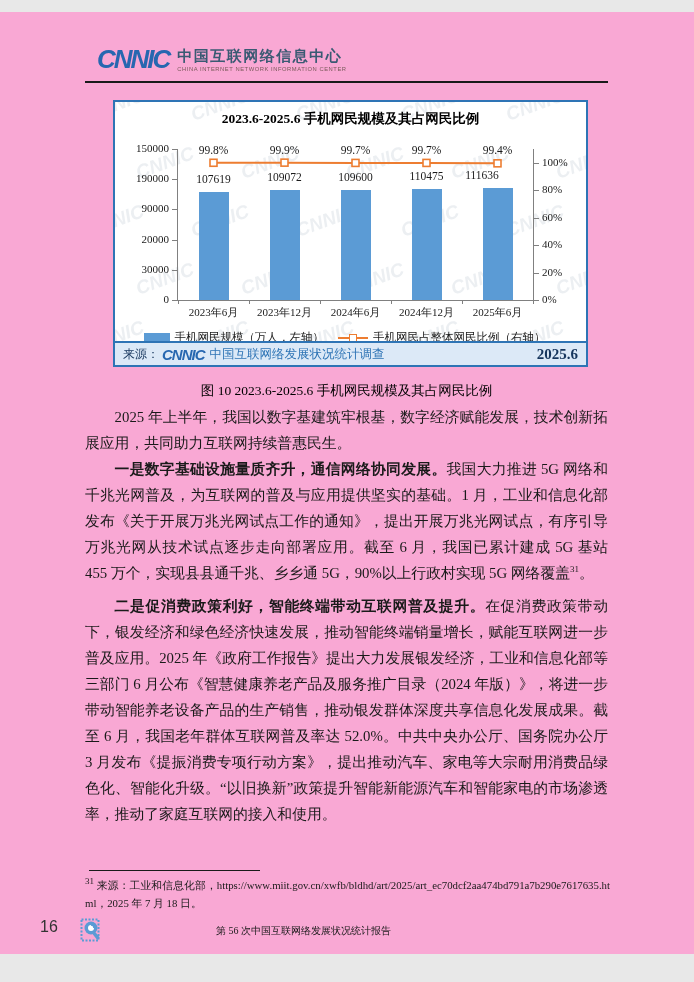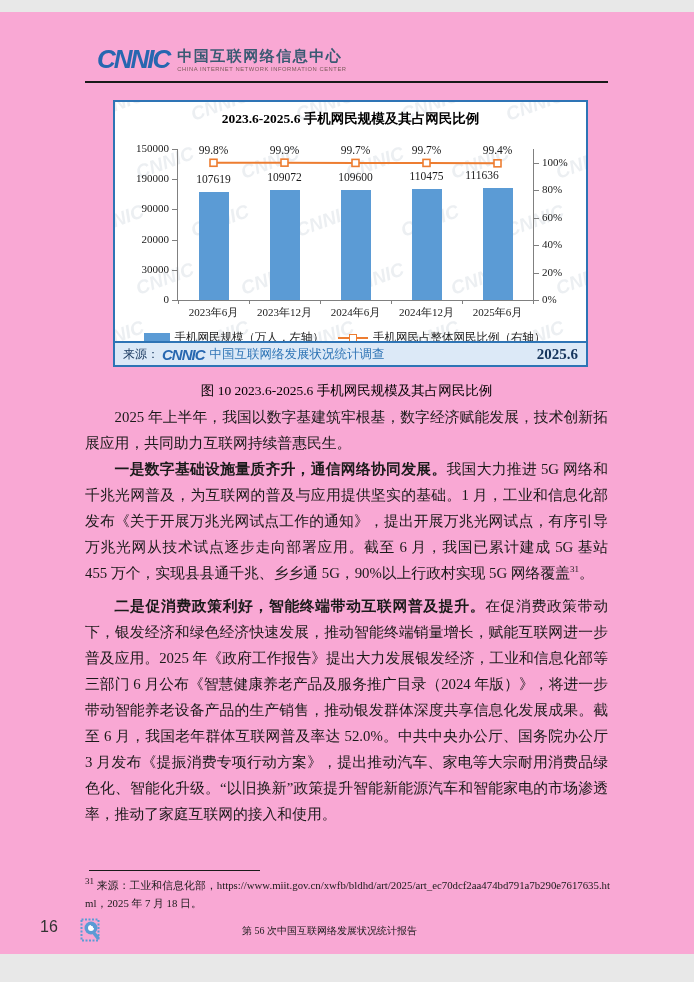--- a/index.html
+++ b/index.html
@@ -62,21 +62,21 @@
   .bold-lead{font-weight:bold;}
   sup{font-size:9px;line-height:0;}
   
   .footnote-sep{position:absolute;left:89px;top:858px;width:171px;height:1px;background:#1a1a1a;}
   .footnote{position:absolute;left:85px;top:864px;width:525px;font-size:10.8px;line-height:18px;
     text-align:justify;word-break:break-all;}
   
   .page-num{position:absolute;left:40px;top:906px;font-family:"Liberation Sans",sans-serif;
     font-size:16px;color:#333;}
   .footer-icon{position:absolute;left:80px;top:904px;width:22px;height:27px;}
-  .footer-title{position:absolute;left:242px;top:912px;font-size:10px;color:#1a1a1a;white-space:nowrap;}
+  .footer-title{position:absolute;left:216px;top:912px;font-size:10px;color:#1a1a1a;white-space:nowrap;}
 </style>
 </head>
 <body>
 
 <div class="page">
 
   <div class="header">
     <span class="logo-cnnic">CNNIC</span>
     <span class="org-names">
       <span class="org-cn">中国互联网络信息中心</span>

